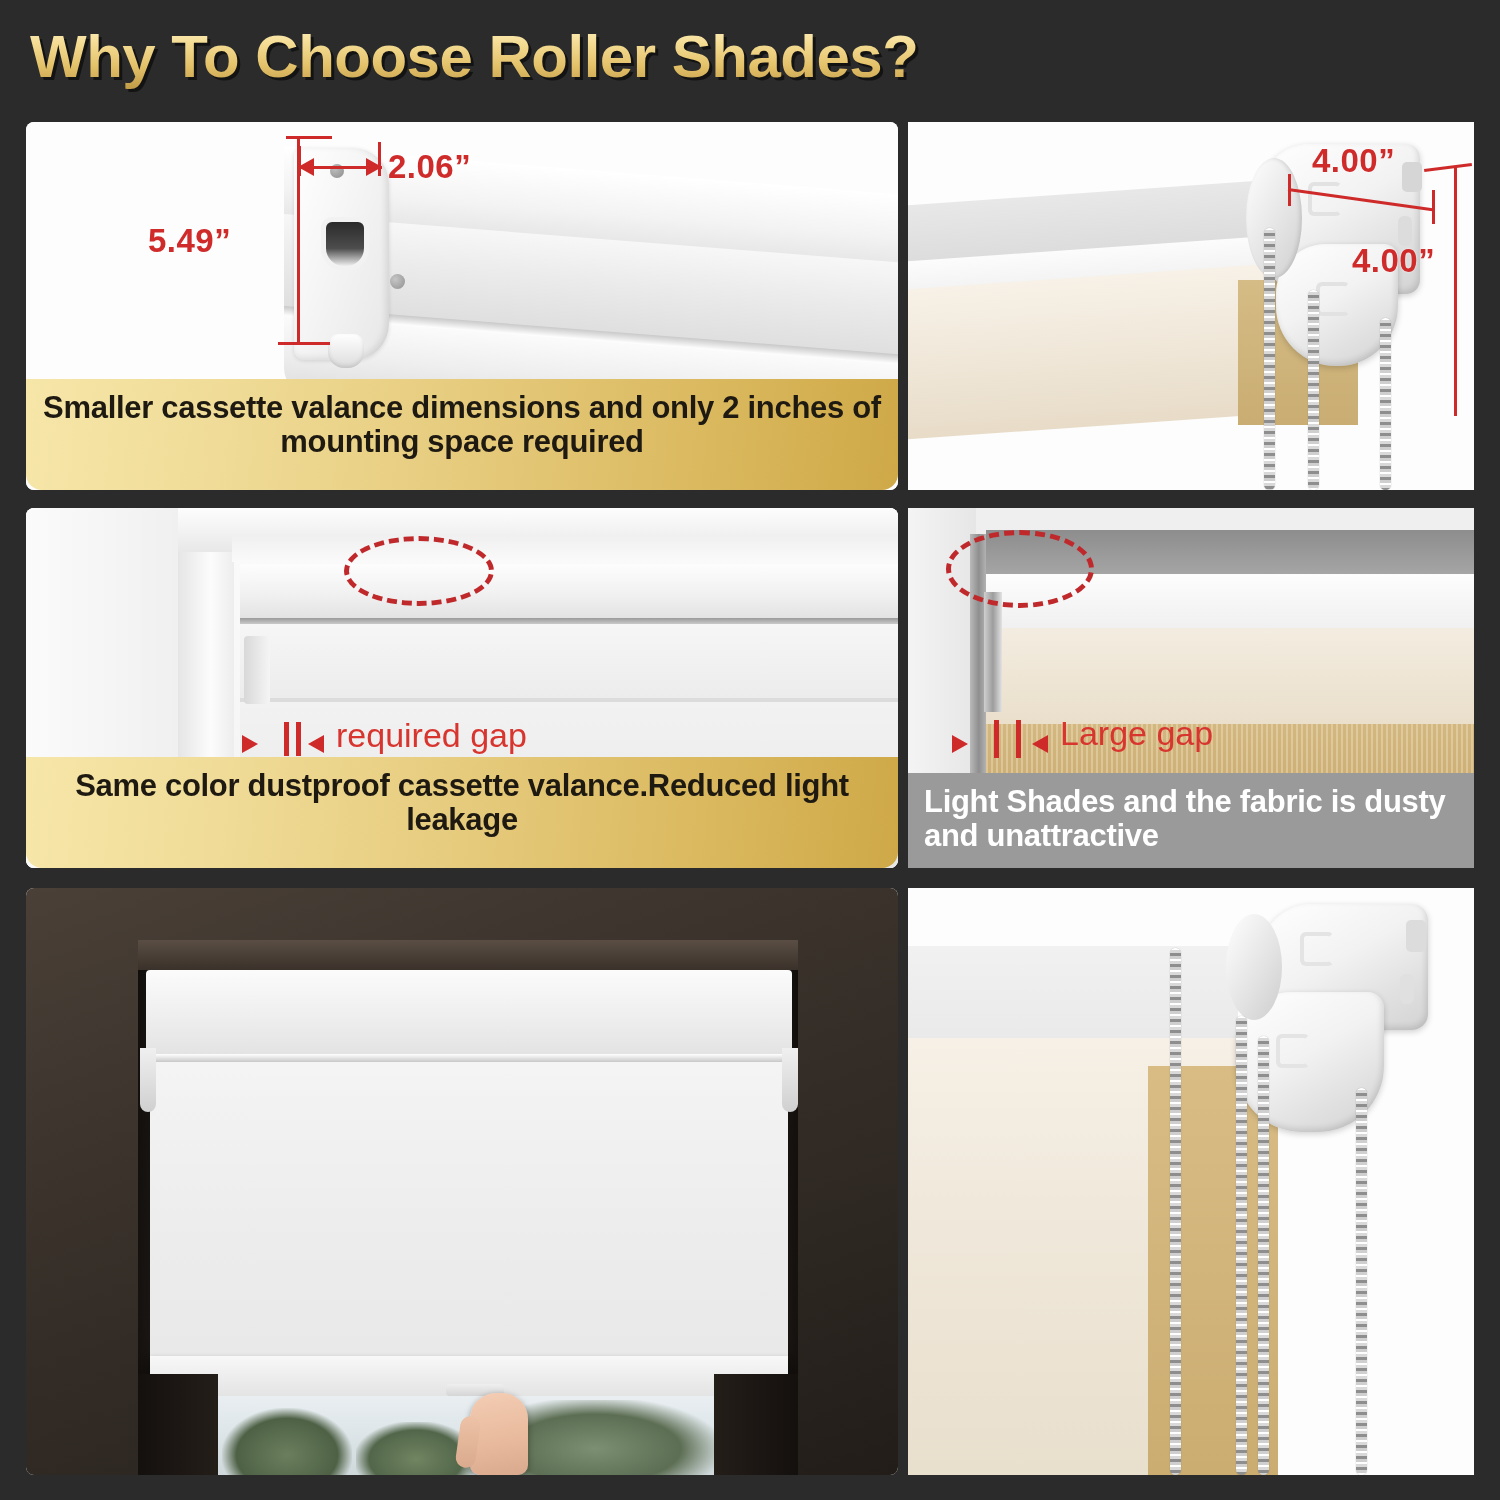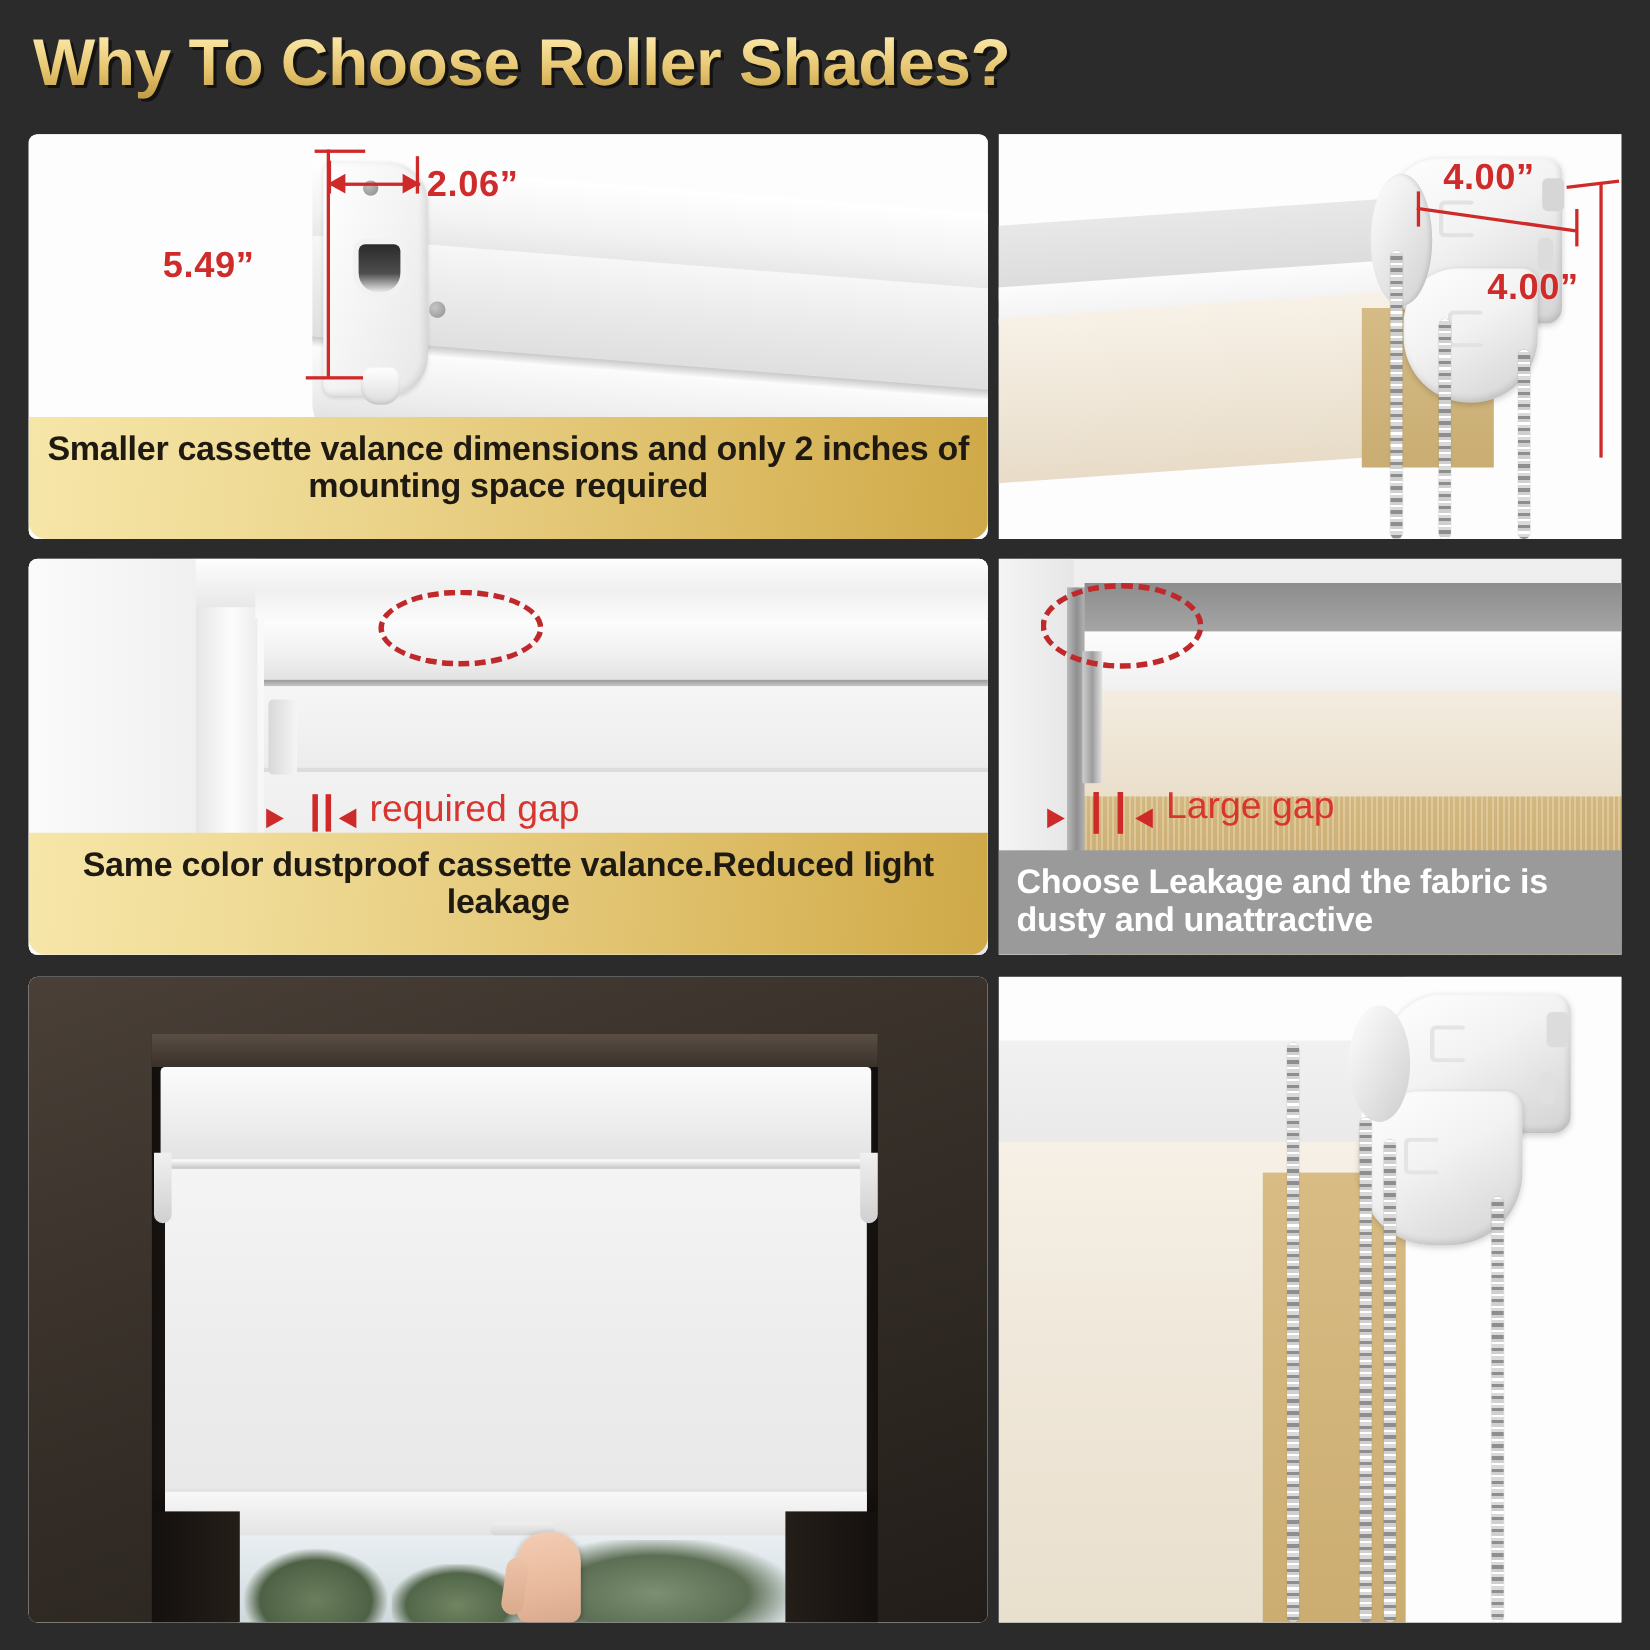--- a/index.html
+++ b/index.html
@@ -316,21 +316,21 @@
 
       <div class="dashed-ellipse" style="left:38px; top:22px; width:148px; height:78px;"></div>
 
       <div class="arrow-r" style="left:44px; top:227px;"></div>
       <div class="dim-line v" style="left:86px; top:212px; height:38px; width:5px;"></div>
       <div class="dim-line v" style="left:108px; top:212px; height:38px; width:5px;"></div>
       <div class="arrow-l" style="left:124px; top:227px;"></div>
       <div class="gap-label" style="left:152px; top:206px;">Large gap</div>
     </div>
 
-    <div class="caption gray">Choose Leakage and the fabric is dusty and unattractive</div>
+    <div class="caption gray">Light Shades and the fabric is dusty and unattractive</div>
   </div>
 
   <div class="panel good" style="left:26px; top:888px; width:872px; height:587px;">
     <div class="photo">
       <div class="room"></div>
 
       <div style="position:absolute; left:112px; top:52px; width:660px; height:435px;
                   background: linear-gradient(180deg,#1a1613,#221c18);
                   box-shadow: inset 0 0 40px rgba(0,0,0,.7);"></div>
       <div style="position:absolute; left:112px; top:52px; width:660px; height:30px;

